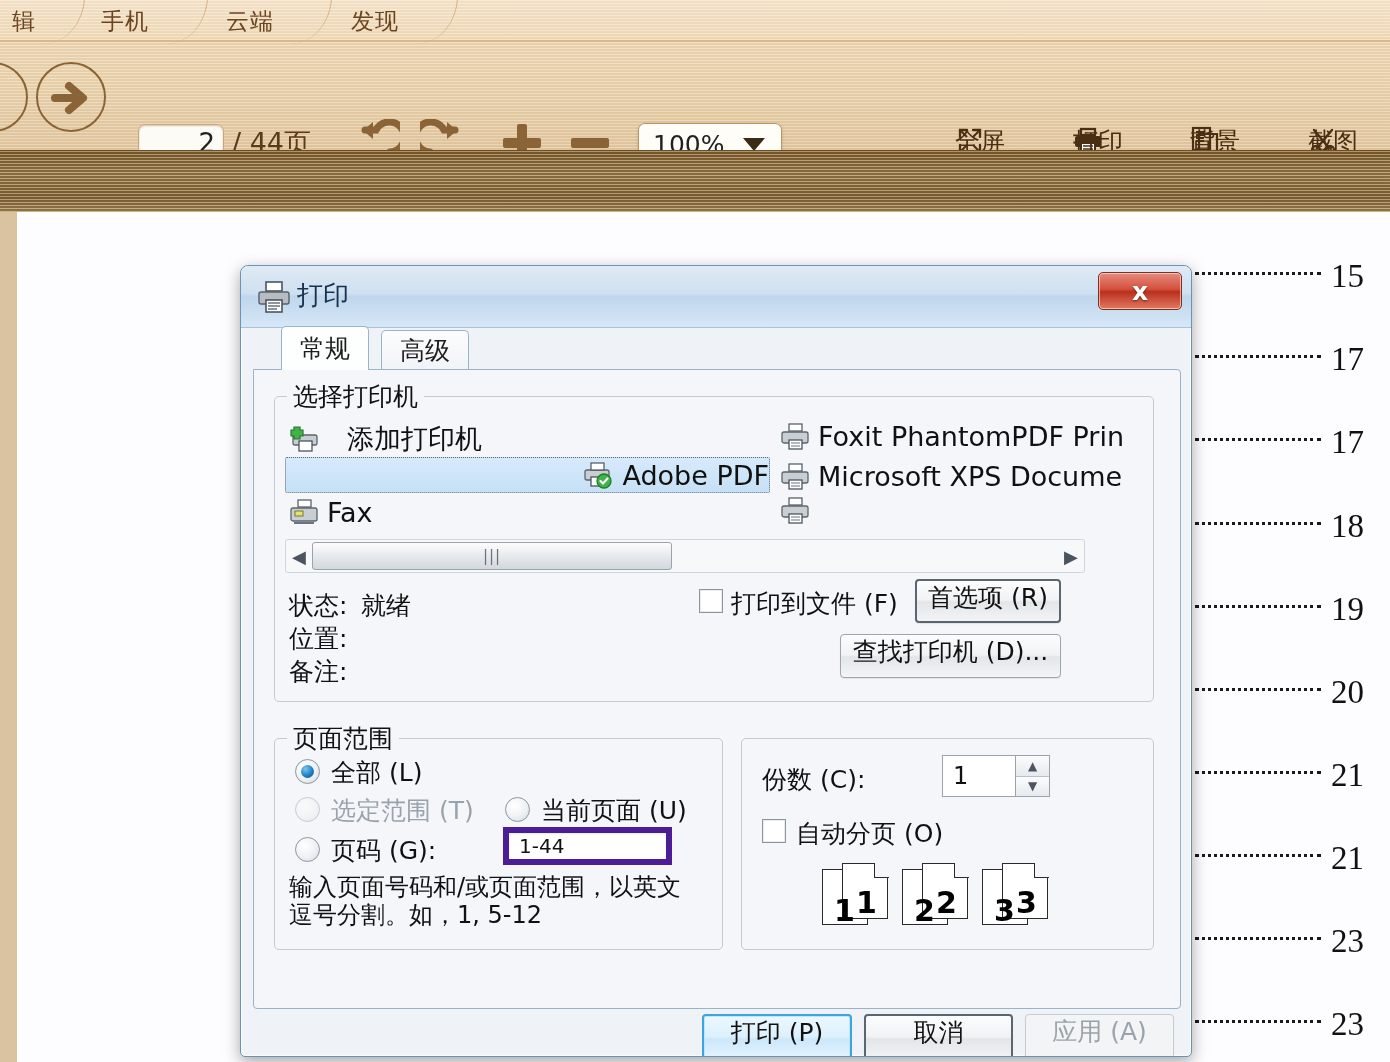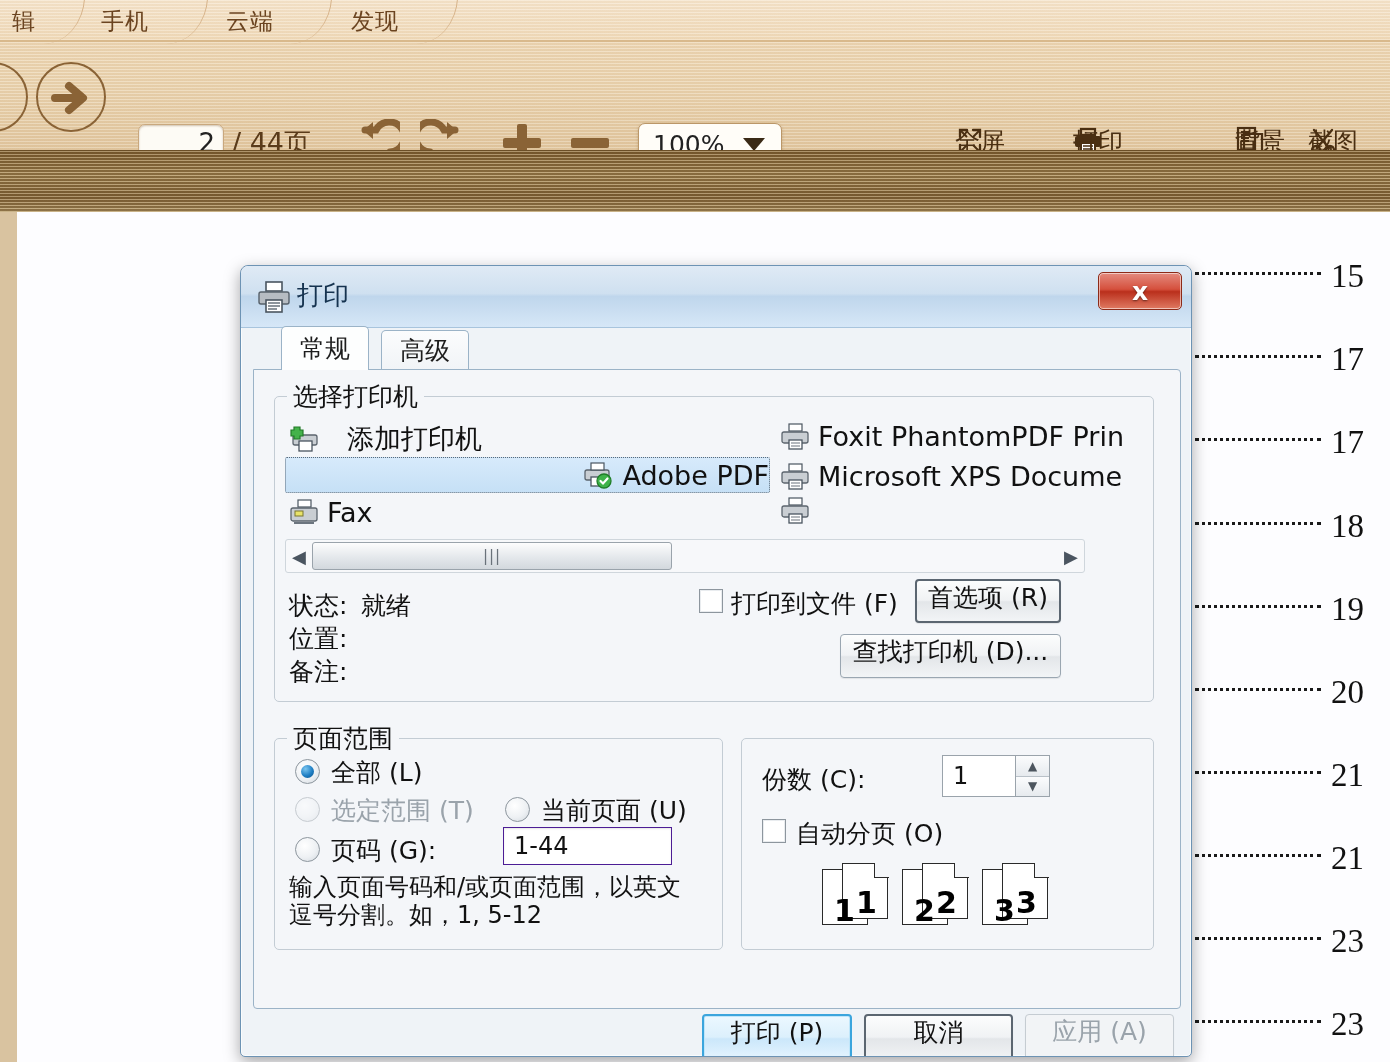--- a/index.html
+++ b/index.html
@@ -296,25 +296,25 @@
   .radio.on::after {
     content:''; position:absolute; left:5px; top:5px;
     width: 13px; height: 13px; border-radius: 50%;
     background: radial-gradient(circle at 35% 30%, #7cc6f0 0%, #1f7fc4 55%, #0b4f87 100%);
   }
   .radio.dim { opacity: 0.45; }
 
   .txtfield {
     position: absolute;
     background: #fff;
-    border: 1px solid #4c1d95;
+    border: 6px solid #4c1d95;
     box-shadow: 0 1px 2px rgba(0,0,0,0.10) inset;
     display: flex; align-items: center;
     padding-left: 10px;
-    font-size: 24px; color: #111;
+    font-size: 20px; color: #111;
   }
   .spin {
     position: absolute;
     display: flex;
     background: #fff;
     border: 1px solid #9aa3ab;
   }
   .spin .sv { flex: 1; display:flex; align-items:center; padding-left: 10px; font-size: 24px; color:#111; }
   .spin .sbtns { width: 34px; display:flex; flex-direction:column; border-left: 1px solid #9aa3ab; }
   .spin .sbtn {
@@ -451,21 +451,21 @@
         <svg width="30" height="30" viewBox="0 0 30 30">
           <rect x="8" y="3" width="14" height="6" fill="none" stroke="#4a2f12" stroke-width="2.2"></rect>
           <path d="M4 10 h22 a2 2 0 0 1 2 2 v7 a2 2 0 0 1 -2 2 h-22 a2 2 0 0 1 -2 -2 v-7 a2 2 0 0 1 2 -2 z" fill="#4a2f12"></path>
           <rect x="8" y="17" width="14" height="10" fill="#fff" stroke="#4a2f12" stroke-width="2"></rect>
           <path d="M10 20 h10 M10 23 h10" stroke="#4a2f12" stroke-width="1.6"></path>
         </svg>
       </span>
       <span class="lbl">打印</span>
     </div>
 
-    <div class="tb-btn" style="left:1190px; top:82px;margin-left:45px;">
+    <div class="tb-btn" style="left:1190px; top:82px;">
       <span>
         <svg width="30" height="30" viewBox="0 0 30 30">
           <rect x="3" y="2" width="17" height="22" fill="none" stroke="#4a2f12" stroke-width="2.2"></rect>
           <path d="M6 6 h8 M6 9 h8 M6 12 h8 M6 15 h8" stroke="#4a2f12" stroke-width="1.8"></path>
           <path d="M9 8 L9 28 L27 28 L27 8 Z" fill="none" stroke="#4a2f12" stroke-width="2.2"></path>
         </svg>
       </span>
       <span class="lbl">背景</span>
     </div>
 

